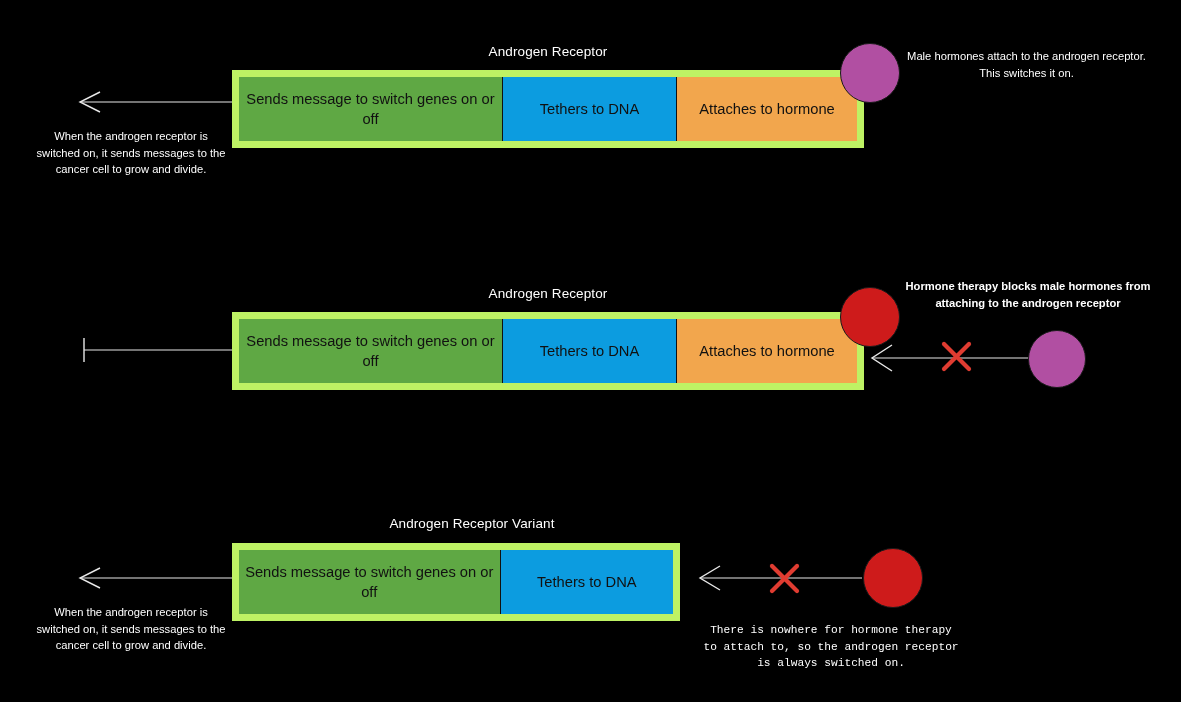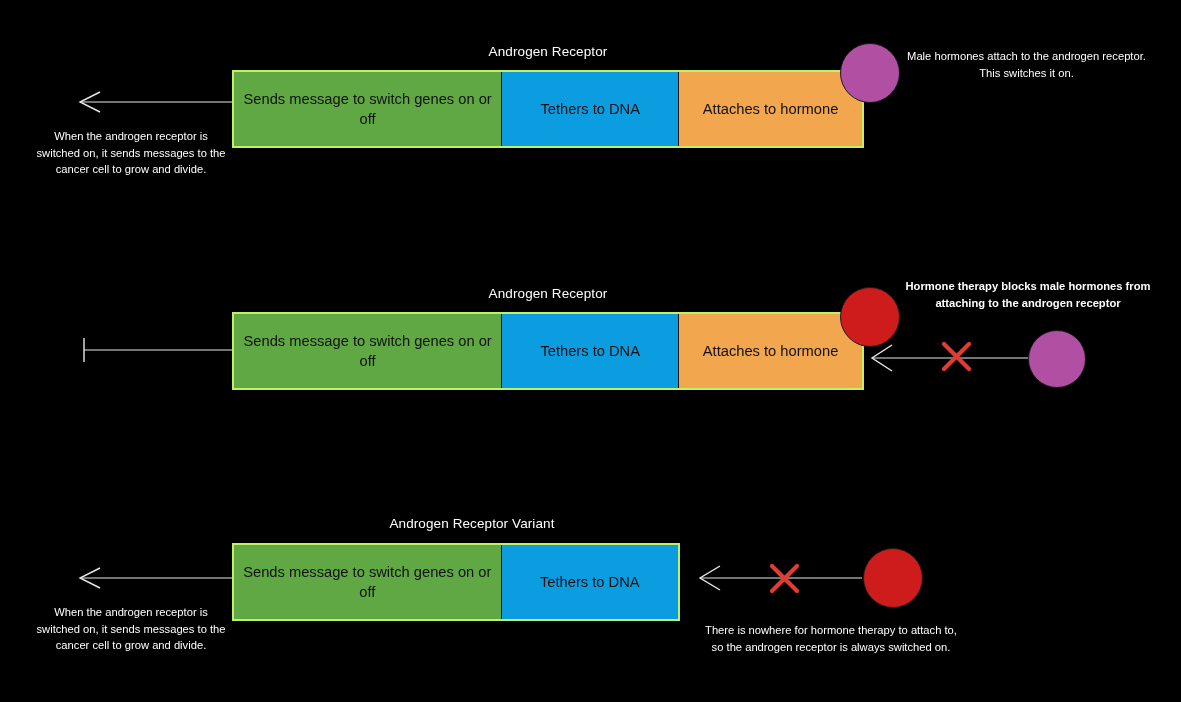--- a/index.html
+++ b/index.html
@@ -30,21 +30,21 @@
     position: absolute;
     text-align: center;
     font-size: 13.5px;
     color: #ffffff;
     white-space: nowrap;
     letter-spacing: 0.1px;
   }
   .receptor {
     position: absolute;
     display: flex;
-    border: 2px solid #bef264;
+    border: 7px solid #bef264;
     box-sizing: border-box;
   }
   .seg {
     box-sizing: border-box;
     display: flex;
     align-items: center;
     justify-content: center;
     text-align: center;
     color: #111111;
     font-size: 14.7px;
@@ -158,18 +158,18 @@
 
     <div class="dg-title" style="left:248px; top:516px; width:448px;">Androgen Receptor Variant</div>
 
     <div class="receptor" style="left:232px; top:543px; width:448px; height:78px;">
       <div class="seg" style="width:270px; background:#5FA844;">Sends message to switch genes on or off</div>
       <div class="seg" style="width:178px; background:#0C9CE0;">Tethers to DNA</div>
     </div>
 
     <div class="circle" style="left:863px; top:548px; width:60px; height:60px; background:#CE1B1B;"></div>
 
-    <div class="caption" style="left:702px; top:622px; width:258px;">There is nowhere for hormone therapy to attach to, so the androgen receptor is always switched on.</div>
+    <div class="caption" style="left:702px; top:622px; width:258px;font-family:Liberation Mono, monospace;">There is nowhere for hormone therapy to attach to, so the androgen receptor is always switched on.</div>
 
     <div class="caption" style="left:32px; top:604px; width:198px;">When the androgen receptor is switched on, it sends messages to the cancer cell to grow and divide.</div>
   </div>
 
 </div>
 
 </body></html>

